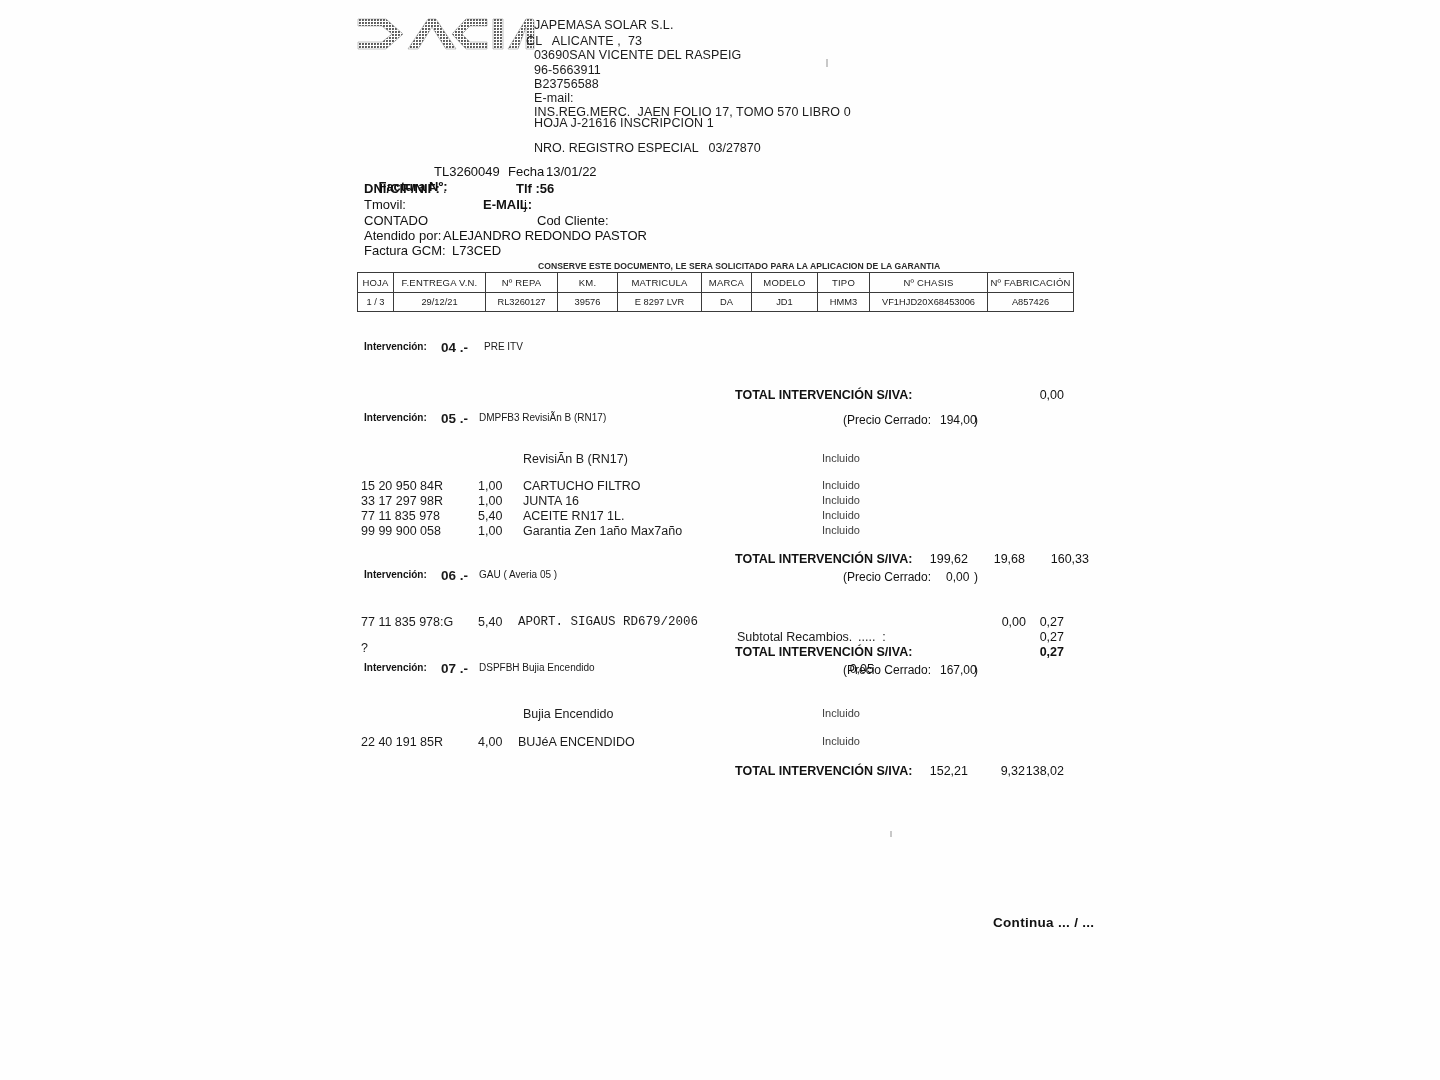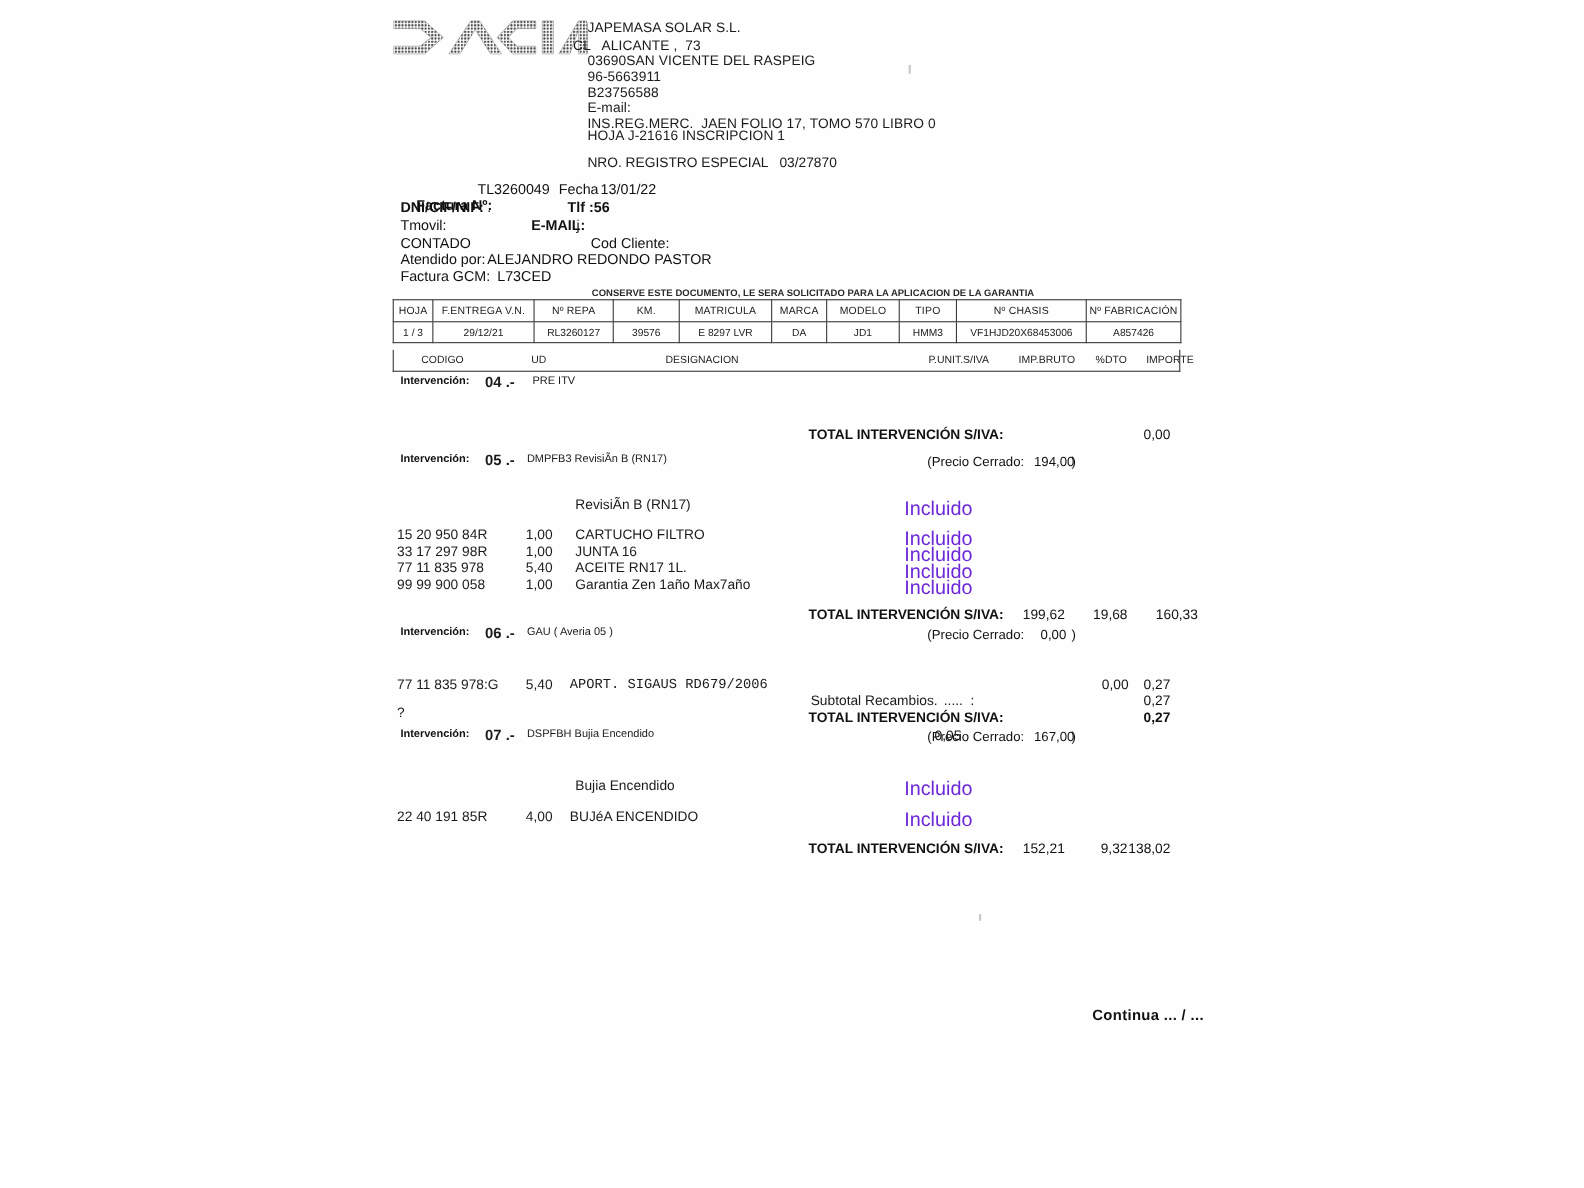--- a/index.html
+++ b/index.html
@@ -89,21 +89,21 @@
 
   
   .iv-label { font-size: 10px; font-weight: 700; color:#111; }
   .iv-num   { font-size: 13.5px; font-weight: 700; }
   .iv-desc  { font-size: 10px; font-weight: 400; }
   .row-txt  { font-size: 12.5px; color:#1b1b1b; }
   .tot-lbl  { font-size: 12.5px; font-weight: 700; color:#111; }
   .num      { font-size: 12.5px; color:#111; text-align: right; }
   .num-b    { font-size: 12.5px; color:#111; text-align: right; font-weight:700; }
   .pc       { font-size: 12px; color:#111; }
-  .incl     { font-size: 18px; color:#6d28d9; }
+  .incl     { font-size: 11px; color:#404040; }
   .continua { font-size: 13.5px; font-weight: 700; color:#111; letter-spacing:.3px; }
 
   .speck {
     position: absolute;
     background: #9a9a9a;
     opacity: .55;
   }
 </style>
 </head>
 <body>
@@ -127,21 +127,21 @@
         <path d="M131,6 L110,6 L96,21 L110,36 L131,36 L131,29 L114,29 L106,21 L114,13 L131,13 Z"></path>
 
         <path d="M137,6 L147,6 L147,36 L137,36 Z"></path>
 
         <path d="M162,36 L152,36 L170,6 L177,6 L178,8 L178,36 L170,36 L170,14 Z"></path>
       </g>
     </svg>
   </div>
 
   <div class="abs hdr-line" style="left:534px; top:18px;">JAPEMASA SOLAR S.L.</div>
-  <div class="abs hdr-line" style="left:521px; top:34px;">CL   ALICANTE ,  73</div>
+  <div class="abs hdr-line" style="left:504px; top:34px;padding-left:22px;">CL   ALICANTE ,  73</div>
   <div class="abs hdr-line" style="left:534px; top:48px;">03690SAN VICENTE DEL RASPEIG</div>
   <div class="abs hdr-line" style="left:534px; top:63px;">96-5663911</div>
   <div class="abs hdr-line" style="left:534px; top:77px;">B23756588</div>
   <div class="abs hdr-line" style="left:534px; top:91px;">E-mail:</div>
   <div class="abs hdr-line" style="left:534px; top:105px;">INS.REG.MERC.  JAEN FOLIO 17, TOMO 570 LIBRO 0</div>
   <div class="abs hdr-line" style="left:534px; top:116px;">HOJA J-21616 INSCRIPCION 1</div>
   <div class="abs reg-especial" style="left:534px; top:141px;">NRO. REGISTRO ESPECIAL   03/27870</div>
 
   <div class="speck" style="left:826px; top:59px; width:2px; height:8px;"></div>
 
@@ -207,29 +207,20 @@
         <td>E 8297 LVR</td>
         <td>DA</td>
         <td>JD1</td>
         <td>HMM3</td>
         <td>VF1HJD20X68453006</td>
         <td>A857426</td>
       </tr>
     </tbody>
   </table>
 
-  <div class="cstrip">
-    <span style="left:25px;">CODIGO</span>
-    <span style="left:125px;">UD</span>
-    <span style="left:247px;">DESIGNACION</span>
-    <span style="left:486px;">P.UNIT.S/IVA</span>
-    <span style="left:568px;">IMP.BRUTO</span>
-    <span style="left:638px;">%DTO</span>
-    <span style="left:684px;">IMPORTE</span>
-  </div>
 
   <div class="abs iv-label" style="left:364px; top:341px;">Intervención:</div>
   <div class="abs iv-num" style="left:441px; top:340px;">04 .-</div>
   <div class="abs iv-desc" style="left:484px; top:341px;">PRE ITV</div>
 
   <div class="abs tot-lbl" style="left:735px; top:388px;">TOTAL INTERVENCIÓN S/IVA:</div>
   <div class="abs num" style="left:1010px; top:388px; width:54px;">0,00</div>
 
   <div class="abs iv-label" style="left:364px; top:412px;">Intervención:</div>
   <div class="abs iv-num" style="left:441px; top:411px;">05 .-</div>

